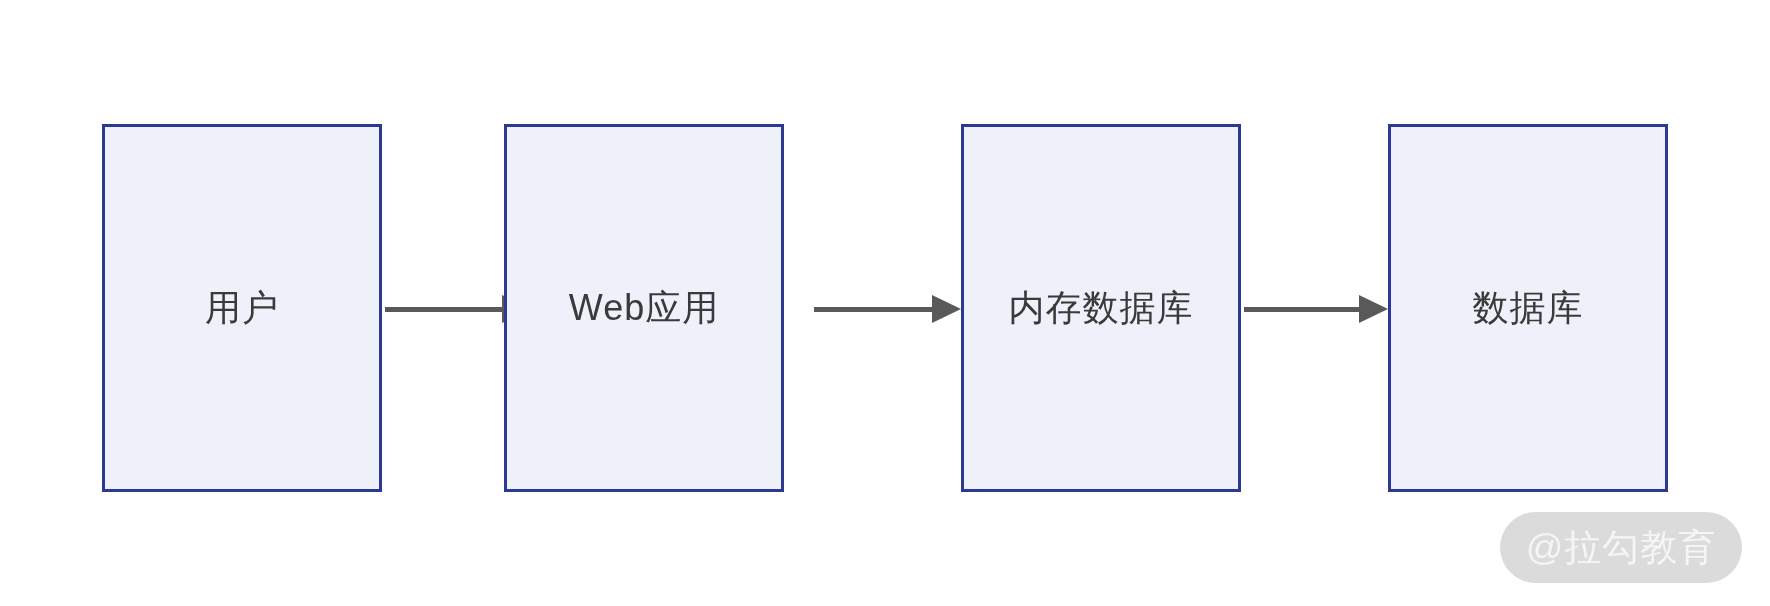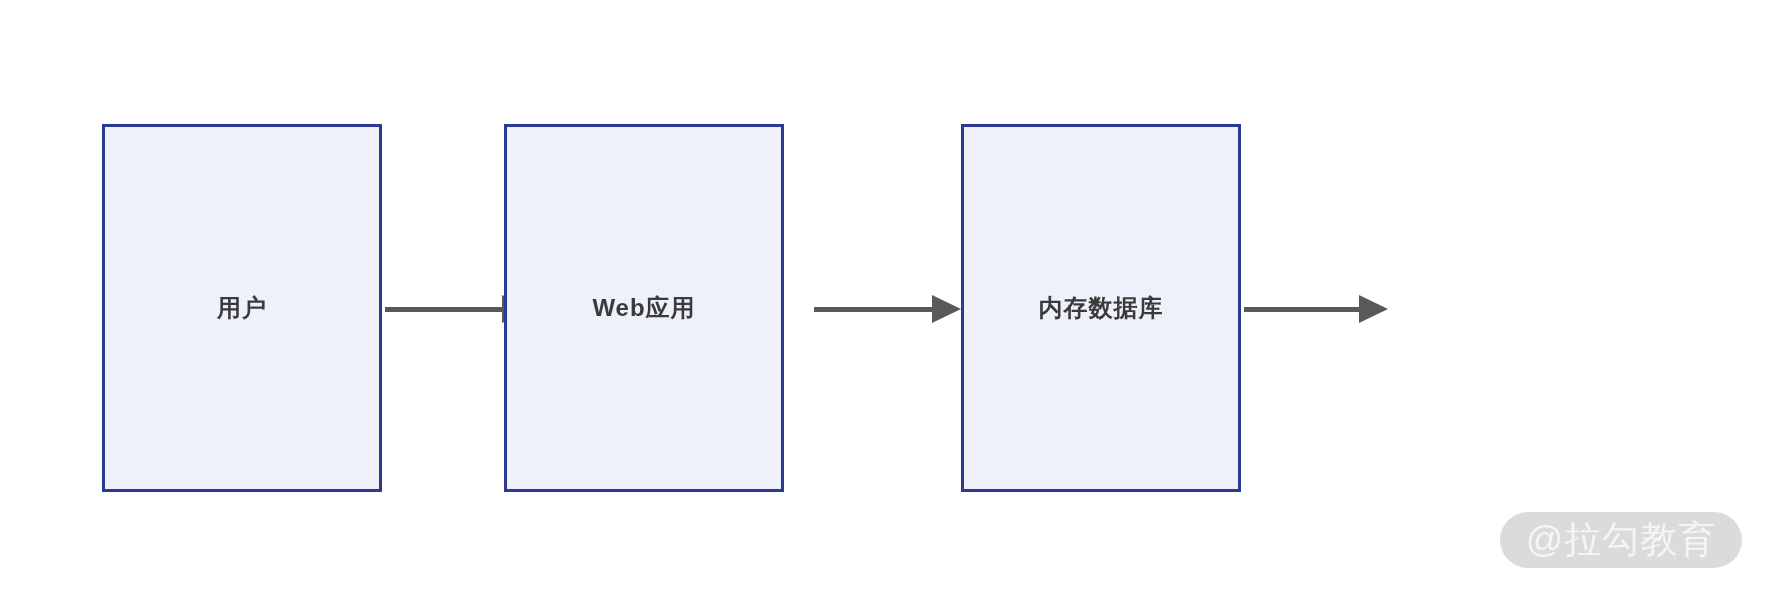--- a/index.html
+++ b/index.html
@@ -28,25 +28,24 @@
     top: 124px;
     width: 280px;
     height: 368px;
     background: var(--node-fill);
     border: 3px solid var(--node-border);
     display: flex;
     align-items: center;
     justify-content: center;
   }
   .flow-node .node-label {
-    font-size: 24px;
+    font-size: 36px;
     color: var(--node-text);
     letter-spacing: 1px;
     white-space: nowrap;
-    font-weight: bold;
   }
   .node-1 { left: 102px; }
   .node-2 { left: 504px; }
   .node-3 { left: 961px; }
   .node-4 { left: 1388px; }
 
   .arrow {
     position: absolute;
     top: 295px;              
     height: 28px;
@@ -67,21 +66,21 @@
     border-top: 14px solid transparent;
     border-bottom: 14px solid transparent;
     border-left: 29px solid var(--arrow);
   }
 
   .watermark {
     position: absolute;
     left: 1500px;
     top: 512px;
     width: 242px;
-    height: 56px;
+    height: 71px;
     background: var(--watermark-bg);
     border-radius: 36px;
     display: flex;
     align-items: center;
     justify-content: center;
   }
   .watermark .watermark-label {
     color: var(--watermark-text);
     font-size: 37px;
     letter-spacing: 1px;
@@ -113,18 +112,21 @@
 
   <div class="flow-node node-3">
     <span class="node-label">内存数据库</span>
   </div>
 
   <div class="arrow arrow-3">
     <div class="arrow-line"></div>
     <div class="arrow-head"></div>
   </div>
 
+  <div class="flow-node node-4">
+    <span class="node-label">数据库</span>
+  </div>
 
   <div class="watermark">
     <span class="watermark-label">@拉勾教育</span>
   </div>
 
 </div>
 
 </body></html>

